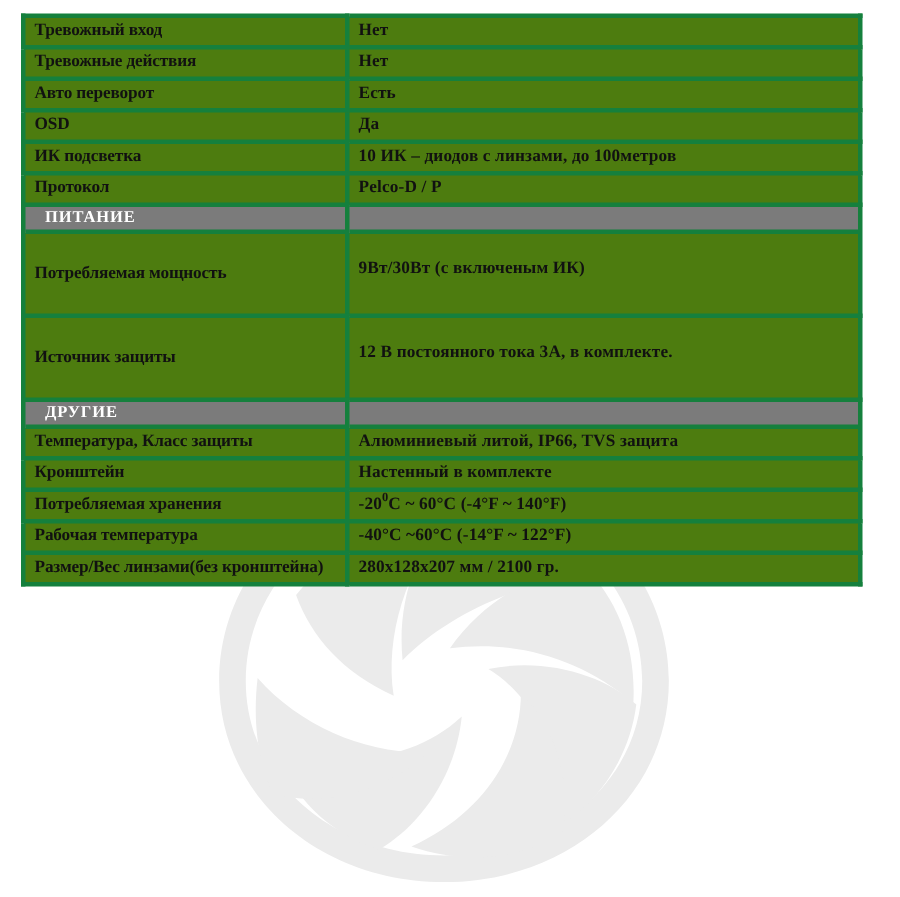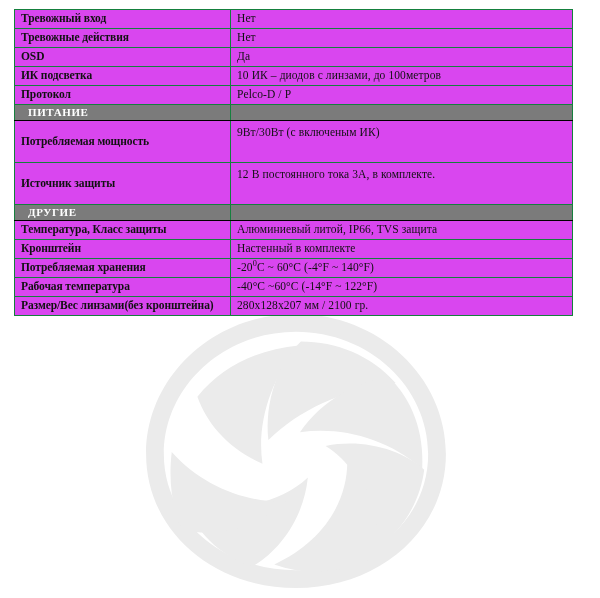--- a/index.html
+++ b/index.html
@@ -38,46 +38,46 @@
   table.spec {
     border-collapse: collapse;
     width: 558px;
     table-layout: fixed;
     background: transparent;
   }
   table.spec col.c-label { width: 216px; }
   table.spec col.c-value { width: 342px; }
 
   table.spec td {
-    border: 1px solid #15803d;
+    border: 3px solid #15803d;
     padding: 0 6px;
     font-size: 11.5px;
     line-height: 1.15;
     color: #111111;
     vertical-align: middle;
-    background: #d946ef;
+    background: #4d7c0f;
   }
   td.label {
     font-weight: bold;
     padding-left: 9px;
     letter-spacing: -0.1px;
   }
   td.value {
-    font-weight: normal;
+    font-weight: bold;
     padding-left: 8px;
     letter-spacing: 0.1px;
   }
 
   
   tr.row-std td { height: 18px; }
 
   
   tr.row-tall td { height: 36px; }
   tr.row-tall td.label { vertical-align: middle; margin-left: 20px; }
-  tr.row-tall td.value { vertical-align: top; padding-top: 5px; }
+  tr.row-tall td.value { vertical-align: top; padding-top: 17px; }
 
   
   tr.row-section td {
     background: #7b7b7b;
     height: 15px;
     border-top: 1px solid #000000;
     border-bottom: 1px solid #000000;
   }
   tr.row-section td.section-title {
     color: #ffffff;
@@ -121,20 +121,24 @@
     <tbody id="spec-body">
         <tr class="row-std">
           <td class="label">Тревожный вход</td>
           <td class="value">Нет</td>
         </tr>
         <tr class="row-std">
           <td class="label">Тревожные действия</td>
           <td class="value">Нет</td>
         </tr>
         <tr class="row-std">
+          <td class="label">Авто переворот</td>
+          <td class="value">Есть</td>
+        </tr>
+        <tr class="row-std">
           <td class="label">OSD</td>
           <td class="value">Да</td>
         </tr>
         <tr class="row-std">
           <td class="label">ИК подсветка</td>
           <td class="value">10 ИК – диодов с линзами, до 100метров</td>
         </tr>
         <tr class="row-std">
           <td class="label">Протокол</td>
           <td class="value">Pelco-D / P</td>

